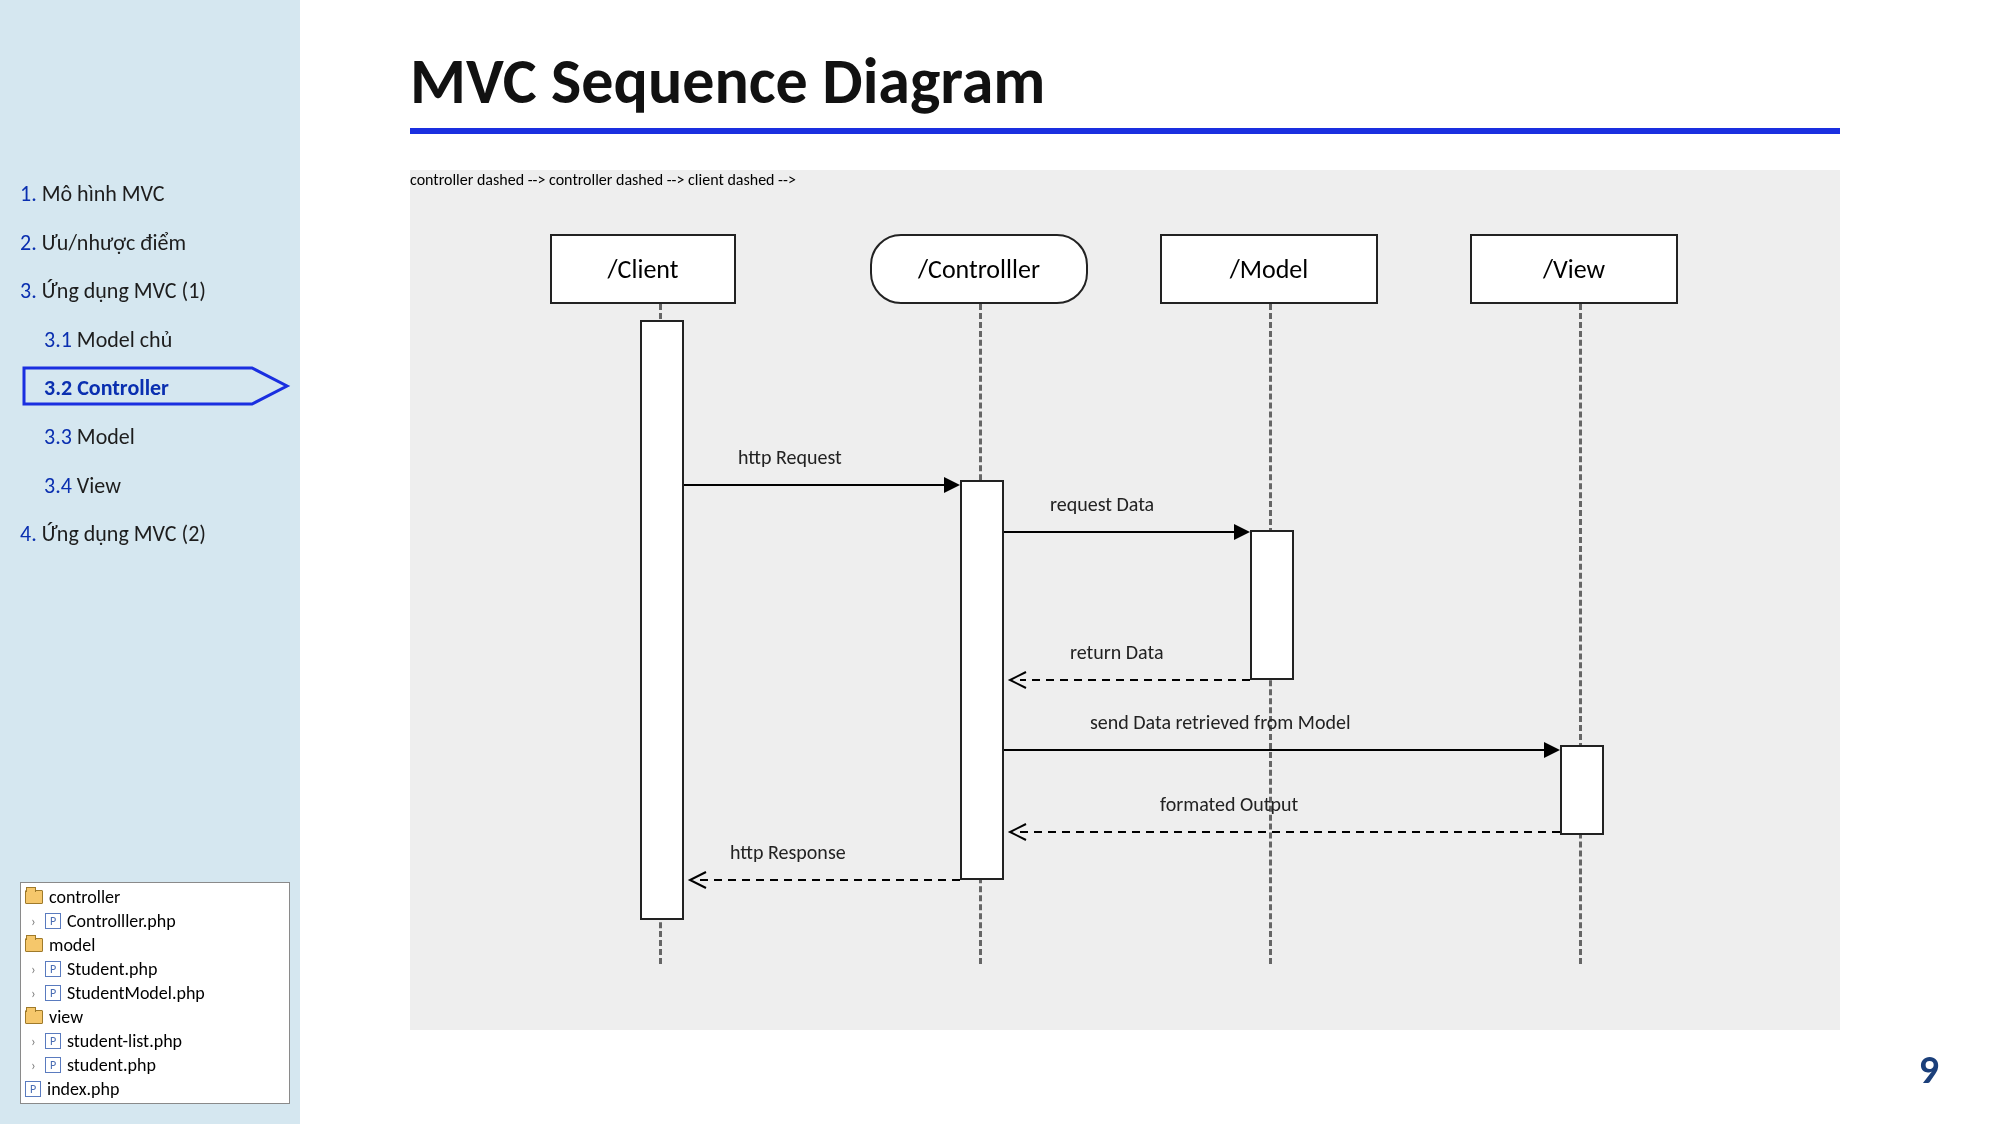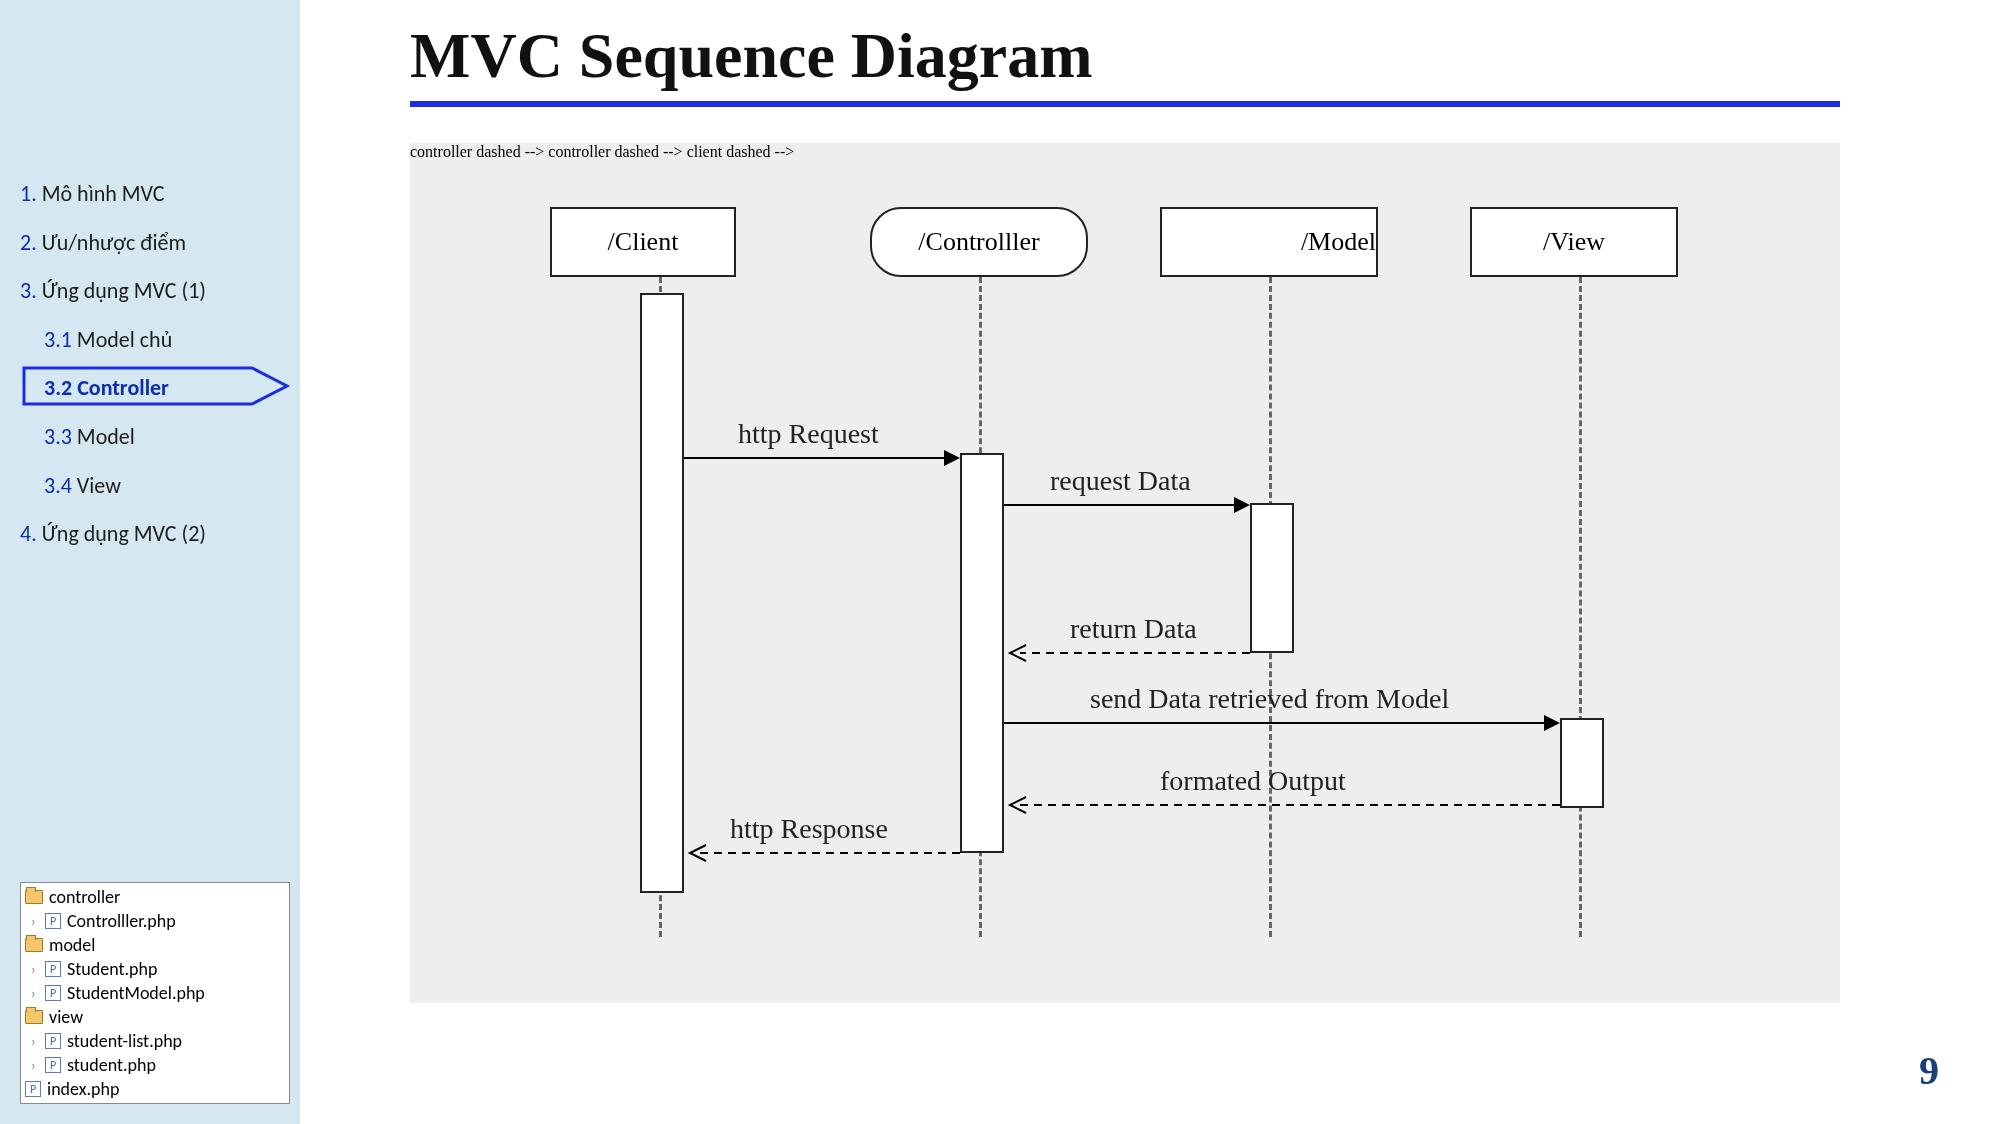--- a/index.html
+++ b/index.html
@@ -72,23 +72,22 @@
     display: inline-block; width: 12px; color: #7d7d7d; margin-right: 2px; font-size: 14px;
   }
   .pbox {
     display: inline-block; width: 16px; height: 16px;
     border: 1px solid #5a7bbf; color: #4a6db3;
     font-size: 12px; line-height: 14px; text-align: center;
     margin-right: 6px; background: #fff;
   }
   .main {
     flex: 1;
-    padding: 19px 80px 0 110px;
+    padding: 42px 80px 0 110px;
     position: relative;
-    font-family: Liberation Serif, serif;
   }
   .title {
     font-size: 64px;
     font-weight: 700;
     color: #111;
     border-bottom: 6px solid #1a2fe0;
     padding-bottom: 8px;
     margin-bottom: 36px;
     width: 1430px;
   }
@@ -115,21 +114,21 @@
     width: 0;
     border-left: 3px dashed #666;
   }
   .activation {
     position: absolute;
     background: #fff;
     border: 2px solid #222;
   }
   .msg-label {
     position: absolute;
-    font-size: 28px;
+    font-size: 20px;
     color: #222;
   }
   .pagenum {
     position: absolute;
     right: 60px;
     bottom: 30px;
     font-size: 40px;
     font-weight: 700;
     color: #1b3f7a;
   }
@@ -220,21 +219,21 @@
   <h1 class="title">MVC Sequence Diagram</h1>
 
   <div class="diagram">
     
     <div class="lifeline-head" style="left:140px;width:186px;">
         <span>/Client</span>
       </div>
     <div class="lifeline-head" style="left:460px;width:218px;border-radius:31px;">
         <span>/Controlller</span>
       </div>
-    <div class="lifeline-head" style="left:750px;width:218px;justify-content:flex-end;">
+    <div class="lifeline-head" style="left:750px;width:218px;">
         <span>/Model</span>
       </div>
     <div class="lifeline-head" style="left:1060px;width:208px;">
         <span>/View</span>
       </div>
 
     
     <div class="lifeline-dash" style="left:249px;height:660px;"></div>
     <div class="lifeline-dash" style="left:569px;height:660px;"></div>
     <div class="lifeline-dash" style="left:859px;height:660px;"></div>

